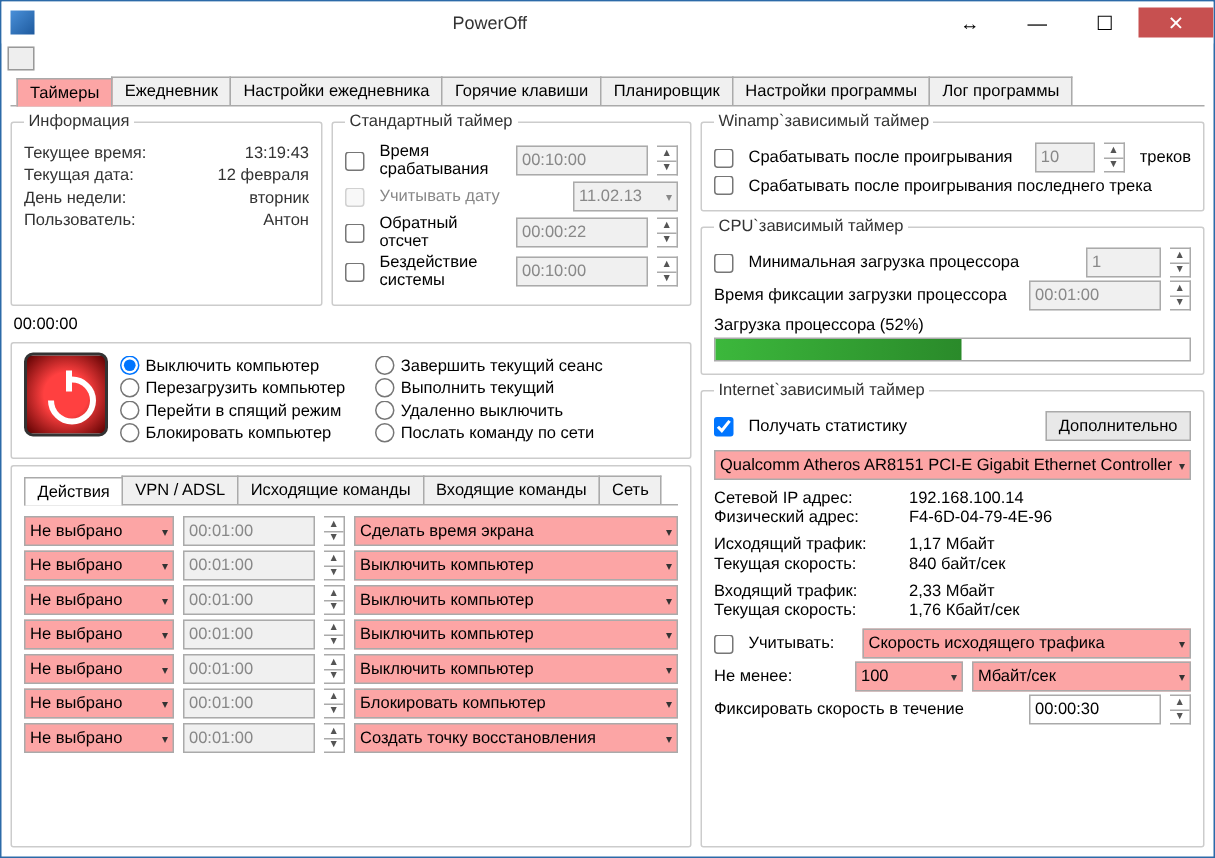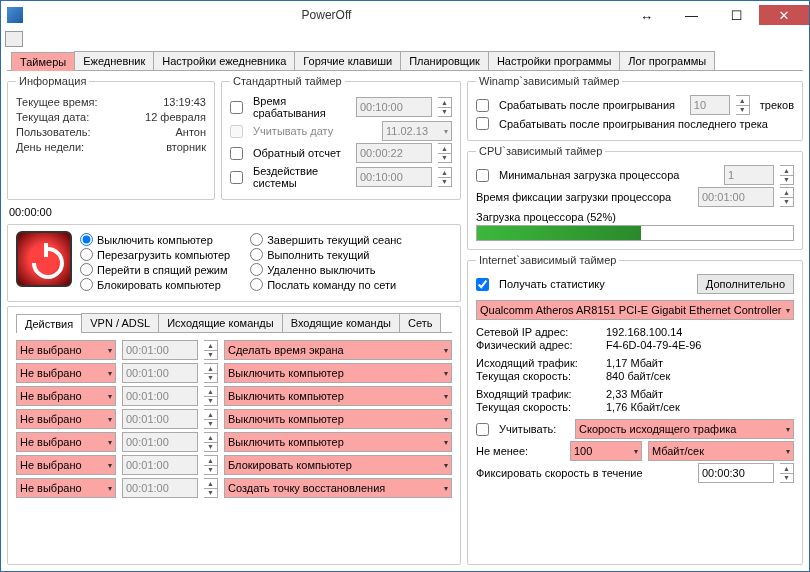--- a/index.html
+++ b/index.html
@@ -19,21 +19,21 @@
 .col { display: flex; flex-direction: column; gap: 4px; }
 .col.left { width: 454px; }
 .col.right { flex: 1; }
 fieldset { border: 1px solid #ccc; padding: 6px 8px 8px 8px; border-radius: 2px; }
 legend { font-size: 11px; padding: 0 3px; color: #333; }
 .row { display: flex; align-items: center; gap: 6px; margin: 2px 0; }
 .info-row { display: flex; justify-content: space-between; margin: 3px 0; }
 .info-row .lbl { color: #333; }
 .info-row .val { color: #333; }
 input[type=checkbox], input[type=radio] { margin-right: 4px; }
-.timebox { width: 76px; height: 20px; border: 1px solid #aaa; padding: 1px 3px; background: #fff; display: flex; align-items: center; }
+.timebox { width: 88px; height: 20px; border: 1px solid #aaa; padding: 1px 3px; background: #fff; display: flex; align-items: center; }
 .timebox.dis { background: #f0f0f0; color: #888; }
 .spinner { width: 14px; height: 20px; border: 1px solid #aaa; border-left: none; display: flex; flex-direction: column; }
 .spinner span { flex: 1; display: flex; align-items: center; justify-content: center; font-size: 7px; color: #555; border-bottom: 1px solid #aaa; }
 .spinner span:last-child { border-bottom: none; }
 .datebox { width: 70px; height: 20px; border: 1px solid #aaa; padding: 1px 3px; background: #f0f0f0; color: #888; display: flex; align-items: center; justify-content: space-between; }
 .chev { font-size: 8px; color: #888; }
 .actions-box { display: flex; gap: 8px; align-items: flex-start; }
 .power-icon { width: 56px; height: 56px; background: radial-gradient(circle,#ff4040 40%,#5a0000 100%); border-radius: 6px; border: 2px solid #333; position: relative; }
 .power-icon::before { content: ''; position: absolute; top: 14px; left: 14px; width: 24px; height: 24px; border: 4px solid #fff; border-radius: 50%; border-top-color: transparent; transform: rotate(-45deg); }
 .power-icon::after { content: ''; position: absolute; top: 10px; left: 26px; width: 4px; height: 14px; background: #fff; }
@@ -89,26 +89,26 @@
         <legend>Информация</legend>
         <div class="info-row">
             <span class="lbl">Текущее время:</span>
             <span class="val">13:19:43</span>
           </div>
         <div class="info-row">
             <span class="lbl">Текущая дата:</span>
             <span class="val">12 февраля</span>
           </div>
         <div class="info-row">
+            <span class="lbl">День недели:</span>
+            <span class="val">вторник</span>
+          </div>
+        <div class="info-row">
             <span class="lbl">Пользователь:</span>
             <span class="val">Антон</span>
-          </div>
-        <div class="info-row">
-            <span class="lbl">День недели:</span>
-            <span class="val">вторник</span>
           </div>
       </fieldset>
       <fieldset style="width:240px">
         <legend>Стандартный таймер</legend>
         <div class="row">
             <input type="checkbox" style="">
             <span style="flex:1">Время срабатывания</span>
             <span class="timebox dis">00:10:00</span>
             <span class="spinner">
               <span>▲</span>

